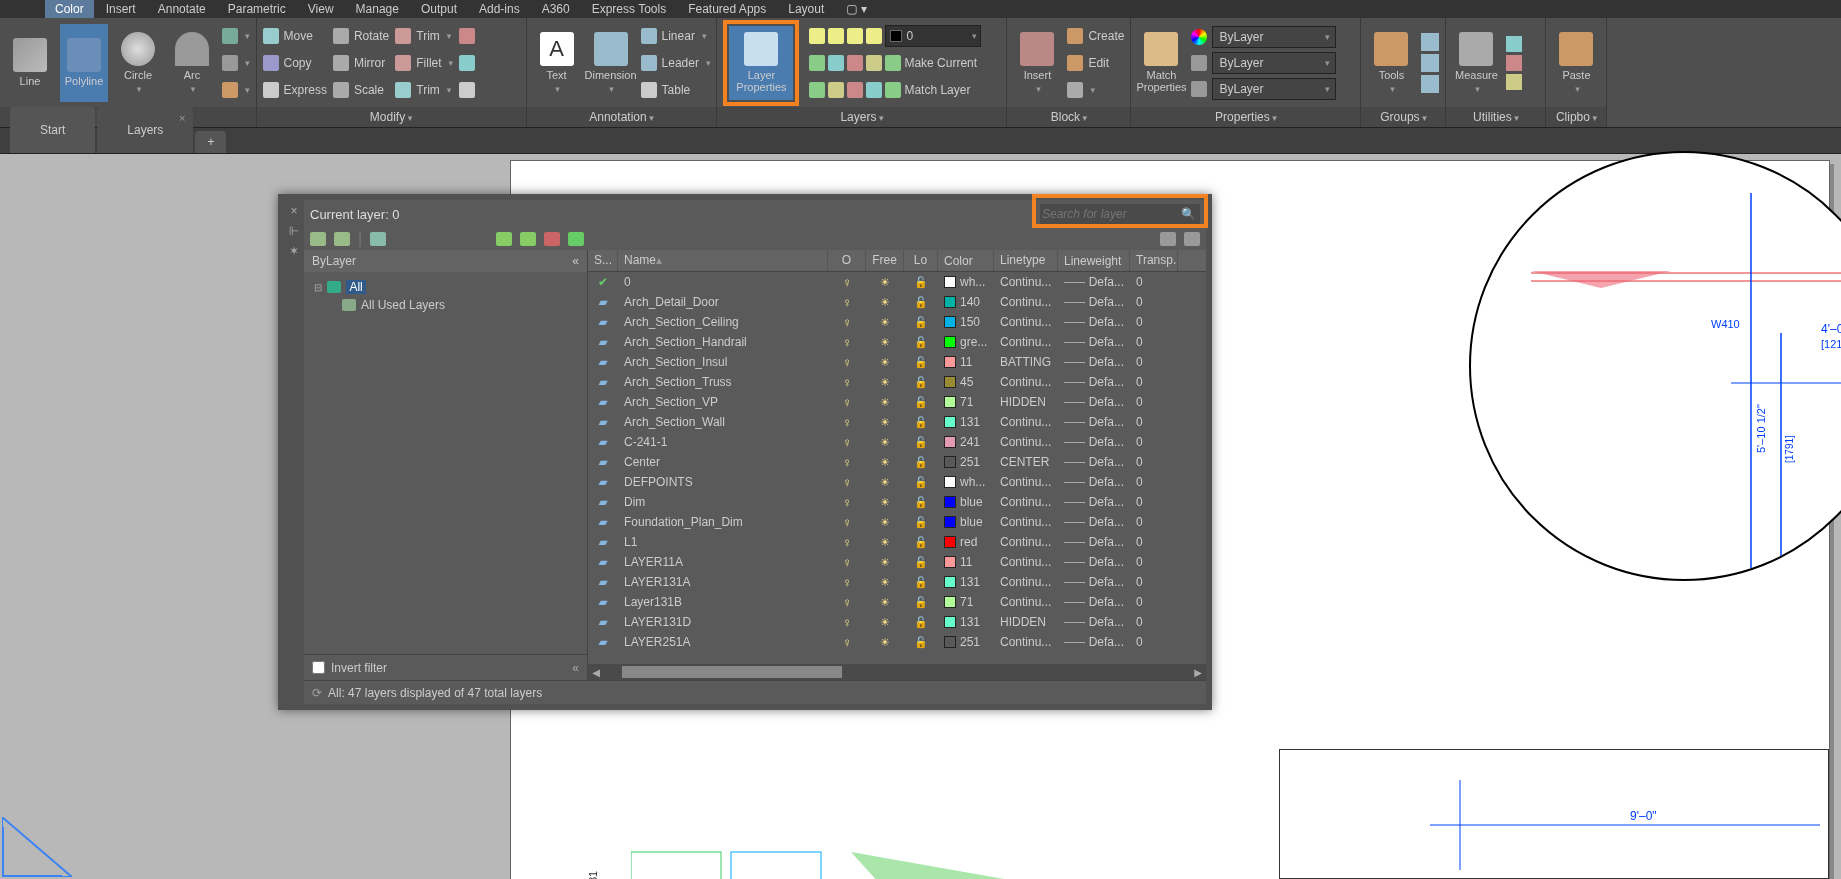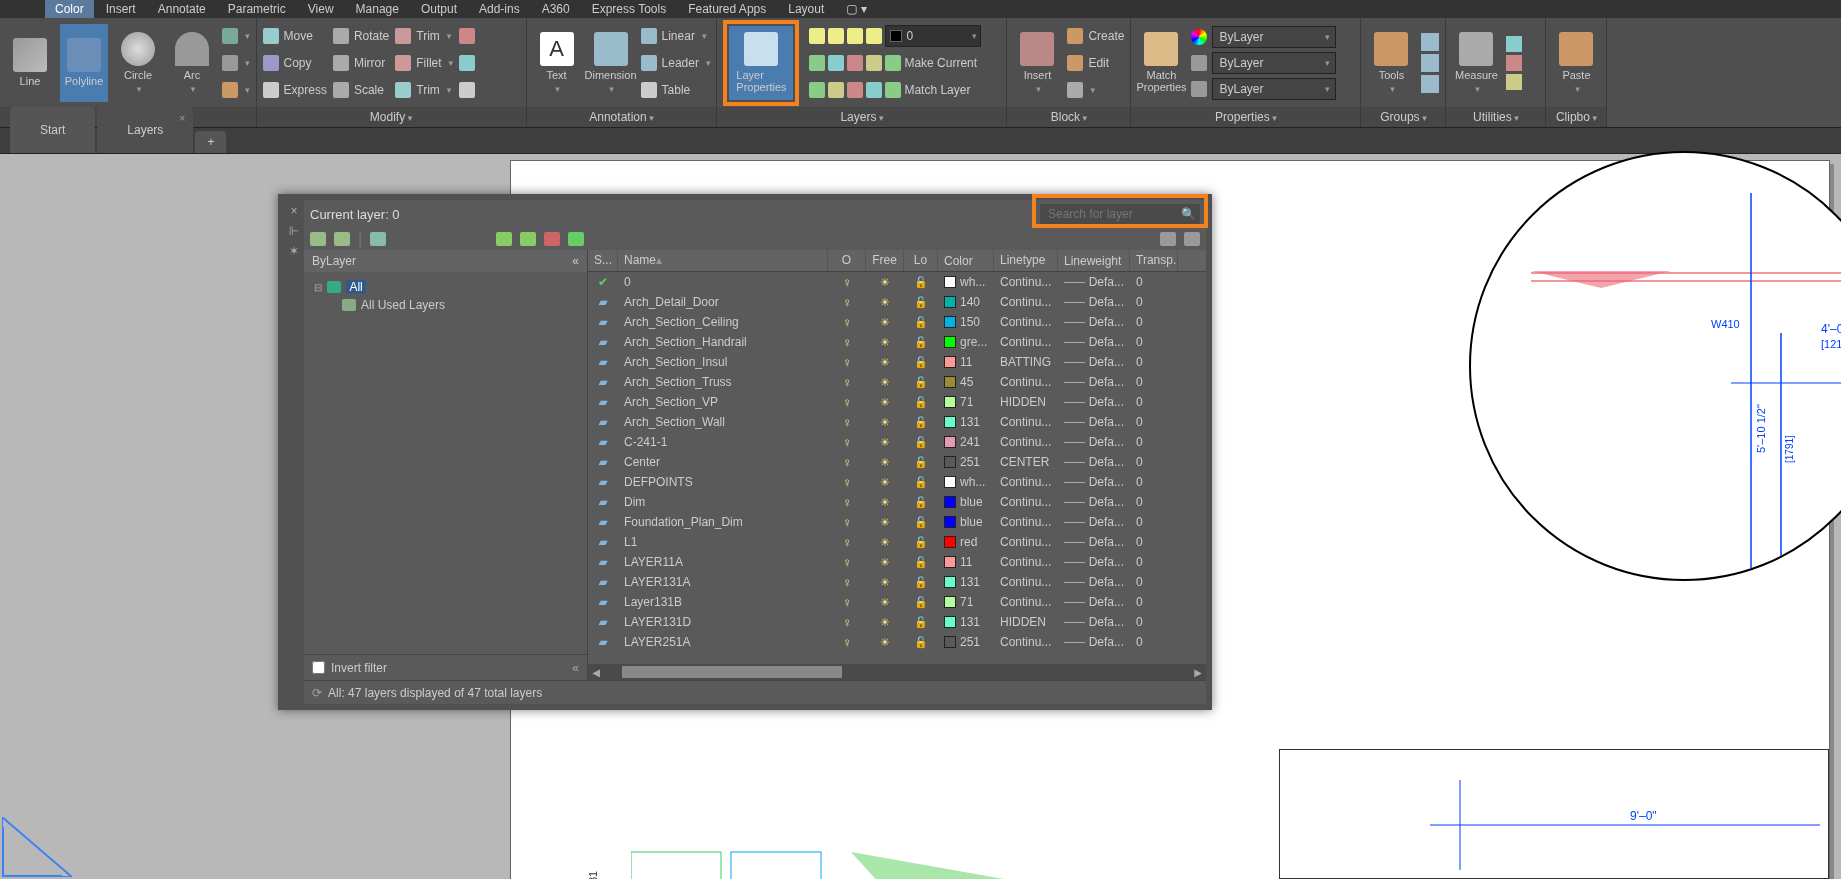--- a/index.html
+++ b/index.html
@@ -41,21 +41,21 @@
 .side-label { position: absolute; left: 281px; top: 440px; transform: rotate(-90deg); transform-origin: left top; font-size: 11px; color: #888; letter-spacing: 1px; white-space: nowrap; }
 
 
 .palette { position: absolute; left: 278px; top: 194px; width: 934px; height: 516px; background: #5a5a5a; border: 6px solid #515151; display: flex; box-shadow: 0 0 10px rgba(0,0,0,.5); }
 .pal-handle { width: 20px; background: #515151; display: flex; flex-direction: column; align-items: center; padding-top: 4px; gap: 6px; }
 .pal-handle span { font-size: 12px; color: #aaa; cursor: pointer; }
 .pal-main { flex: 1; display: flex; flex-direction: column; }
 .pal-header { height: 28px; display: flex; align-items: center; justify-content: space-between; padding: 0 6px; }
 .pal-header .cur { font-size: 13px; color: #ddd; }
 .search-wrap { width: 160px; position: relative; }
-.search-wrap input { width: 100%; background: #4a4a4a; border: none; color: #ffffff; font-size: 12px; padding: 3px 22px 3px 8px; outline: none; }
+.search-wrap input { width: 100%; background: #4a4a4a; border: none; color: #ffffff; font-size: 12px; padding: 3px 22px 3px 2px; outline: none; font-style: italic; }
 .search-wrap .sico { position: absolute; right: 4px; top: 3px; font-size: 12px; color: #aaa; }
 .search-hl { position: absolute; border: 4px solid #f58220; pointer-events: none; }
 
 .pal-toolbar { height: 22px; display: flex; align-items: center; padding: 0 6px; gap: 8px; }
 .pal-toolbar .tico { width: 16px; height: 14px; background: #888; border-radius: 2px; }
 .pal-toolbar .spacer { flex: 1; }
 
 .pal-body { flex: 1; display: flex; min-height: 0; }
 .filters { width: 284px; border-right: 1px solid #444; display: flex; flex-direction: column; }
 .filters-head { height: 22px; background: #636363; display: flex; align-items: center; justify-content: space-between; padding: 0 8px; font-size: 12px; }
@@ -256,21 +256,21 @@
       </div>
     </div>
     <div class="panel-label">Annotation</div>
   </div>
 
   <div class="panel" style="min-width:290px">
     <div class="panel-body" style="padding:0 6px">
       <div class="hl-border" style="padding:2px;margin-right:4px">
         <div class="big-btn highlighted" style="width:64px;height:74px">
           <div class="ico" style="background:#c8dff0"></div>
-          <span style="font-size:11px;white-space:pre">Layer
+          <span style="text-align:center;font-size:11px;white-space:pre">Layer
 Properties</span>
         </div>
       </div>
       <div class="stack">
         <div class="small-row" style="gap:3px">
           <span class="ico" style="background:#ee8"></span>
             <span class="ico" style="background:#ee8"></span>
           <span class="ico" style="background:#ee8"></span>
             <span class="ico" style="background:#ee8"></span>
           <div class="layer-combo">

